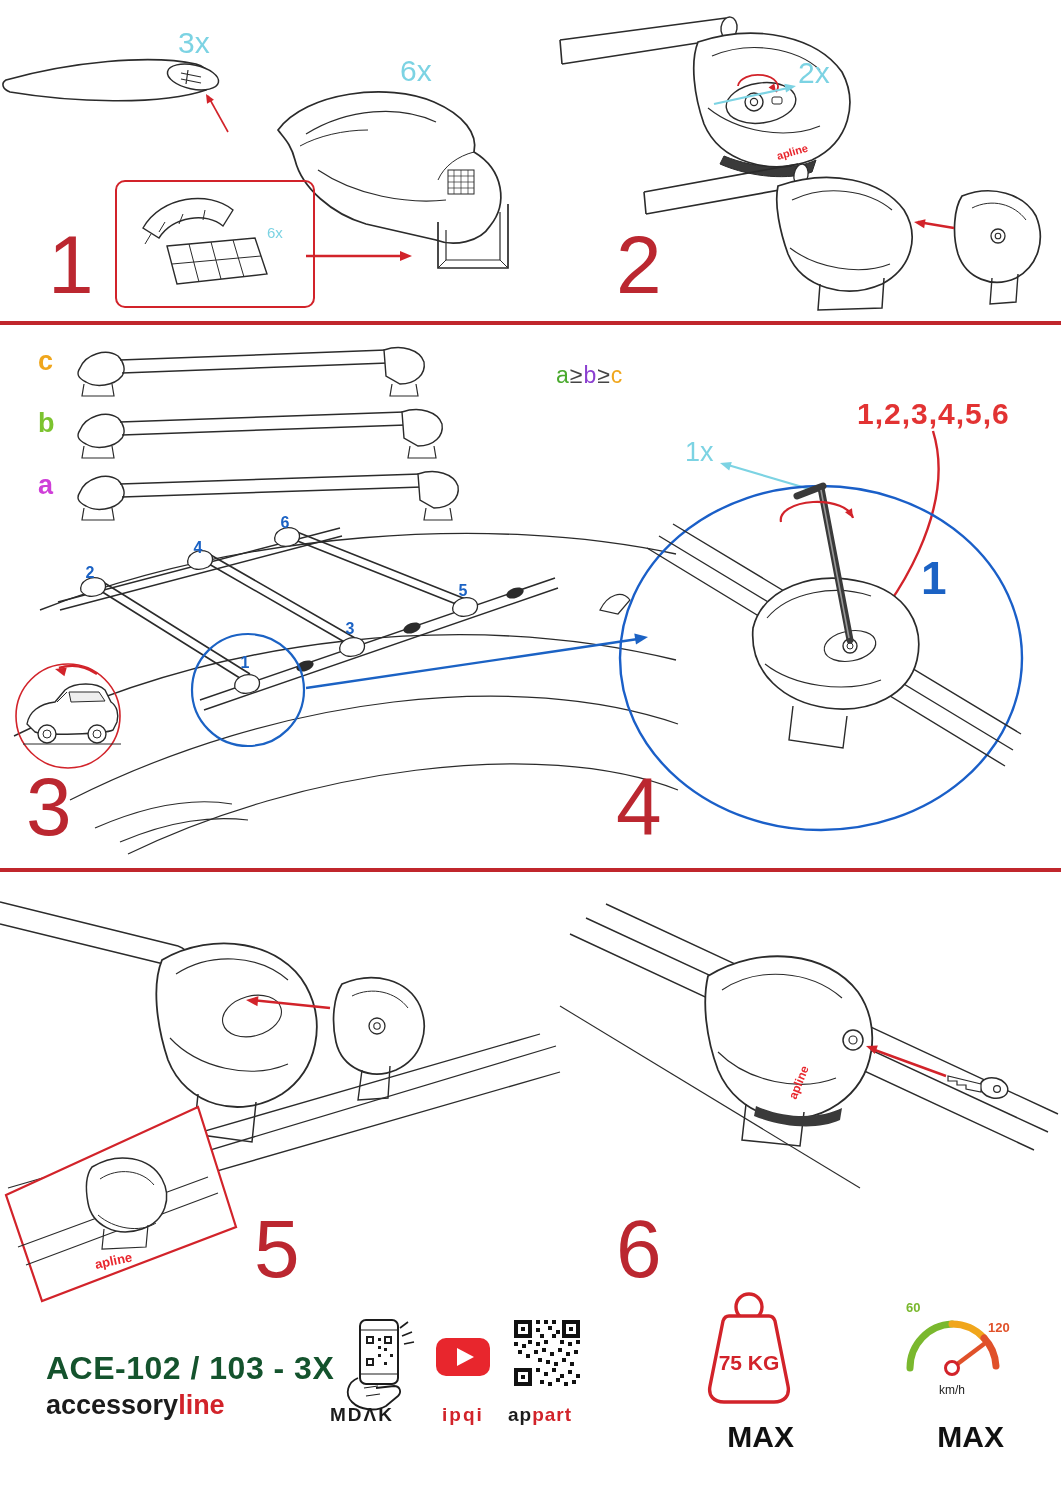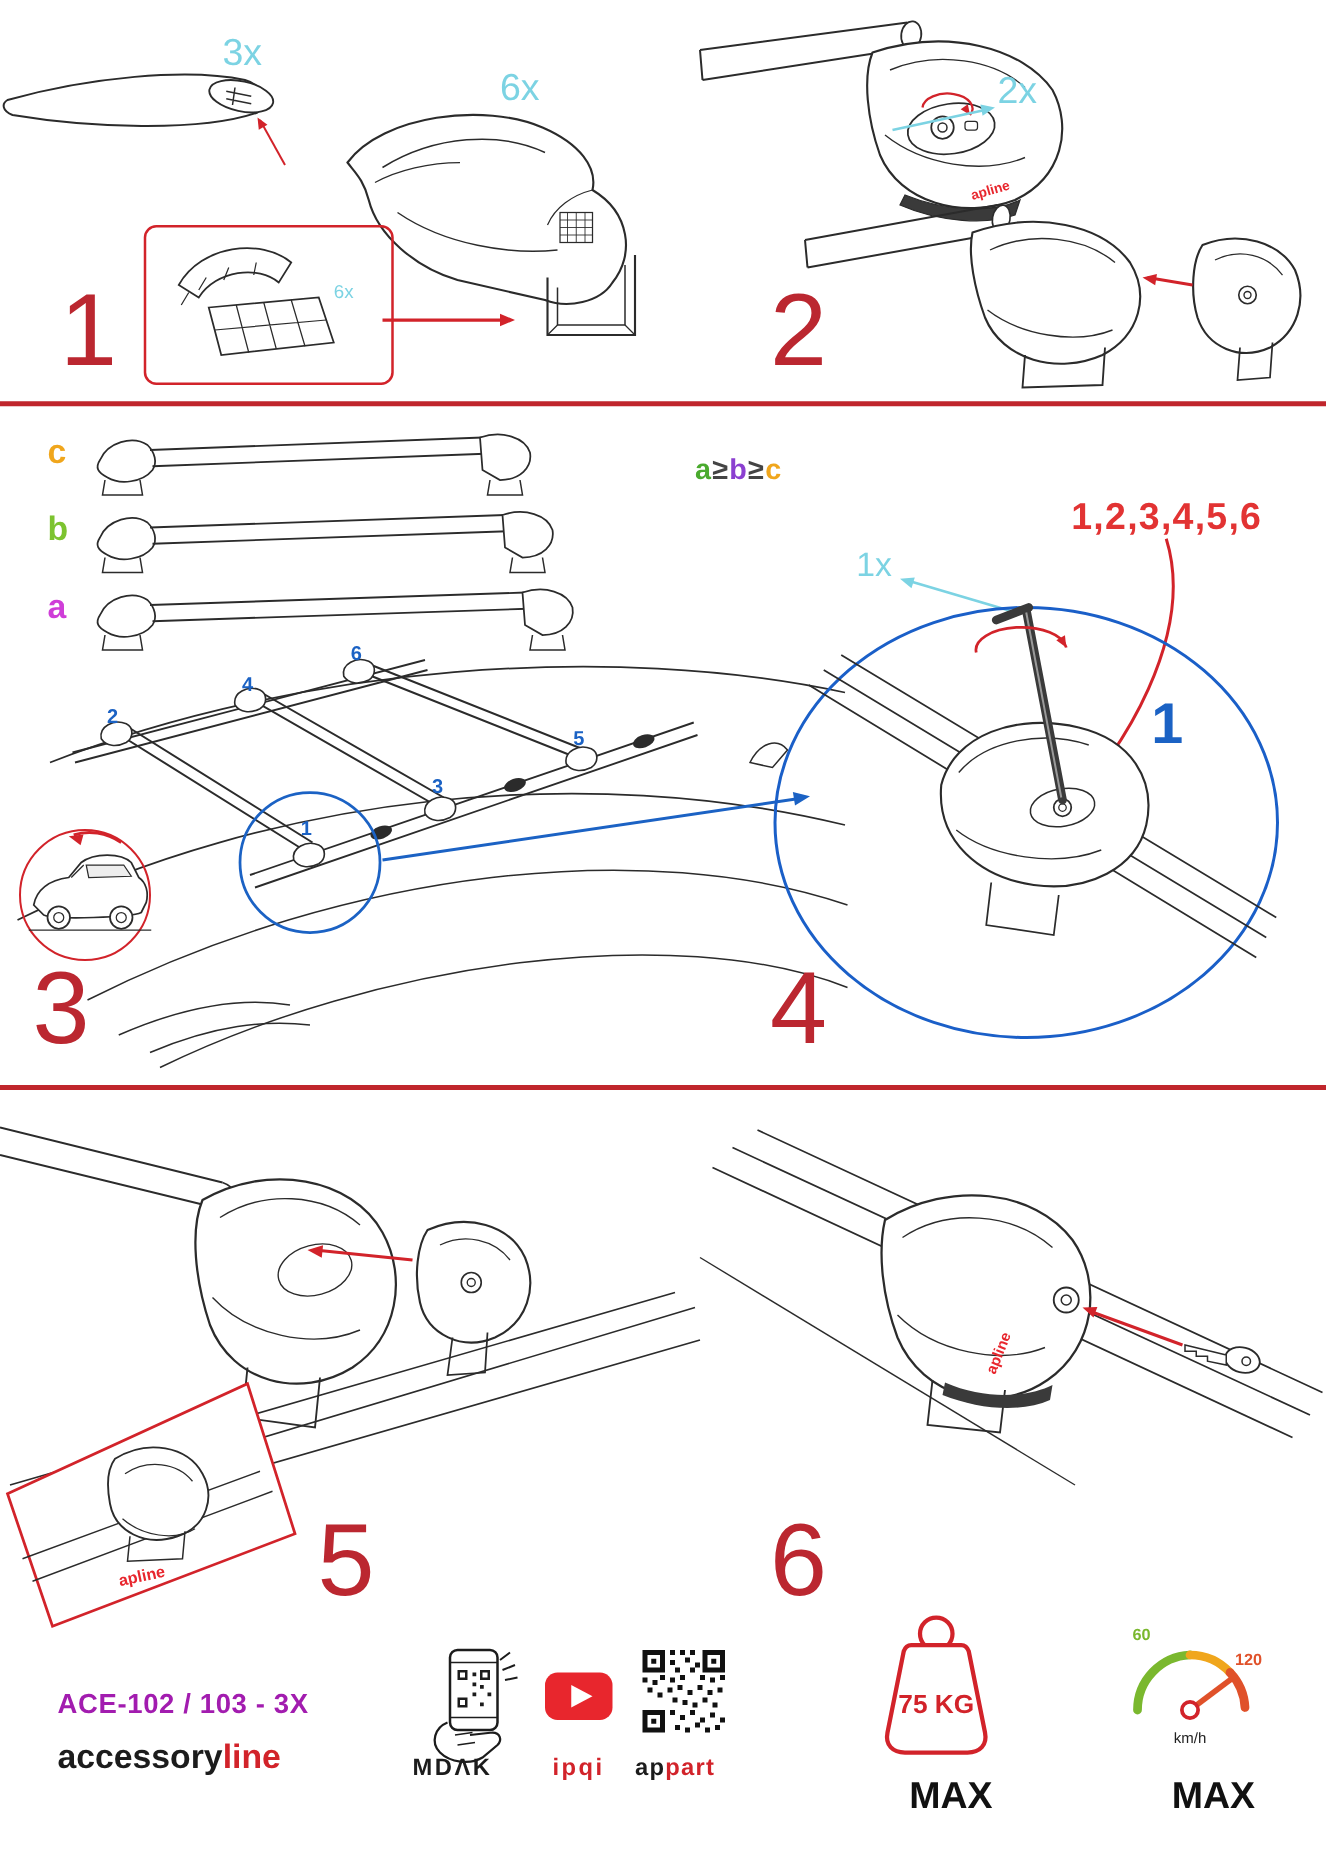--- a/index.html
+++ b/index.html
@@ -6,24 +6,24 @@
   html,body { background:#fff; }
   .page { position:relative; width:1061px; height:1500px; background:#fff; overflow:hidden;
           font-family:"Liberation Sans", sans-serif; }
   .abs { position:absolute; }
   svg { position:absolute; overflow:visible; }
   svg text { font-family:"Liberation Sans", sans-serif; }
   .step-num { position:absolute; font-size:82px; line-height:1; font-weight:400; color:#bb2730; }
   .qty { position:absolute; font-size:30px; color:#7cd3e3; }
   .divider { position:absolute; left:0; width:1061px; height:4px; background:#c0262c; }
   .bar-label { position:absolute; font-size:27px; font-weight:700; }
-  .rule { position:absolute; font-size:23px; font-weight:700; letter-spacing:1px; }
+  .rule { position:absolute; font-size:23px; font-weight:400; letter-spacing:1px; }
   .seq { position:absolute; font-size:30px; font-weight:700; color:#e23333; letter-spacing:1px; }
   .blue-one { position:absolute; font-size:46px; font-weight:700; color:#1b62c4; }
-  .model { position:absolute; font-size:22px; font-weight:700; color:#a21caf; letter-spacing:.5px; }
+  .model { position:absolute; font-size:32px; font-weight:700; color:#14532d; letter-spacing:.5px; }
   .brandline { position:absolute; font-size:27px; font-weight:700; color:#1c1c1c; }
   .red-t { color:#d2232a; }
   .icon-label { position:absolute; font-size:19px; font-weight:700; color:#1c1c1c; letter-spacing:2px; }
   .icon-label.red { color:#d2232a; }
   .max { position:absolute; font-size:30px; font-weight:700; color:#111; text-align:right; }
 </style>
 </head>
 <body>
 
 <div class="page">

